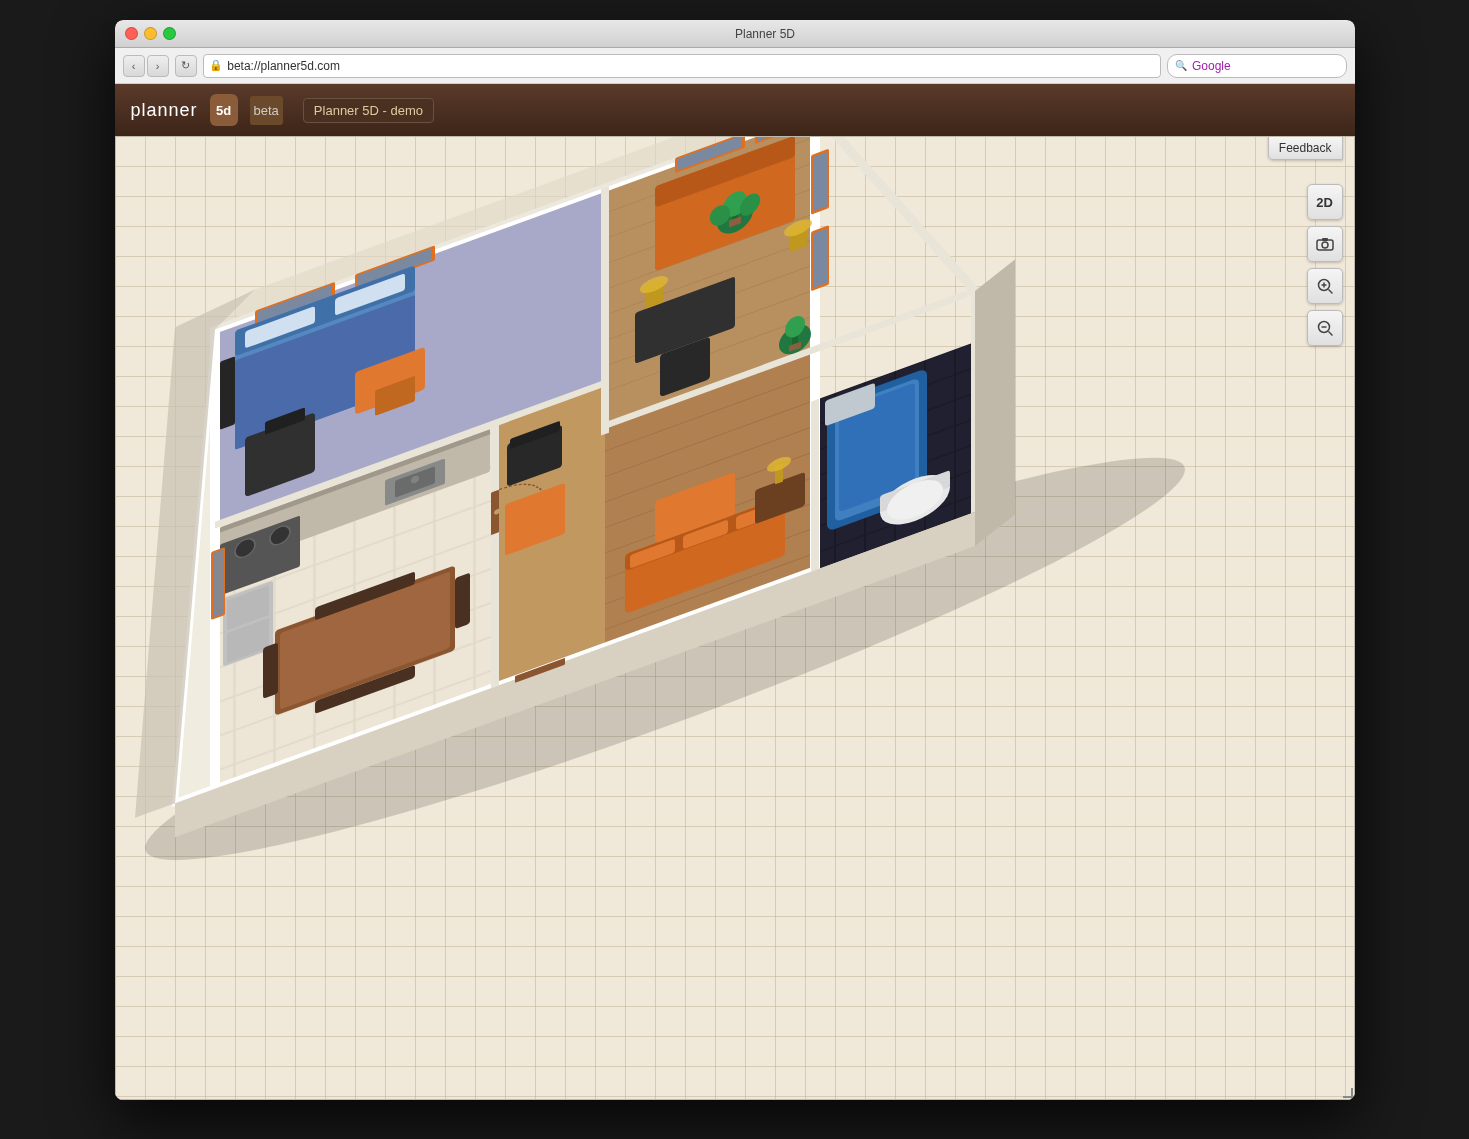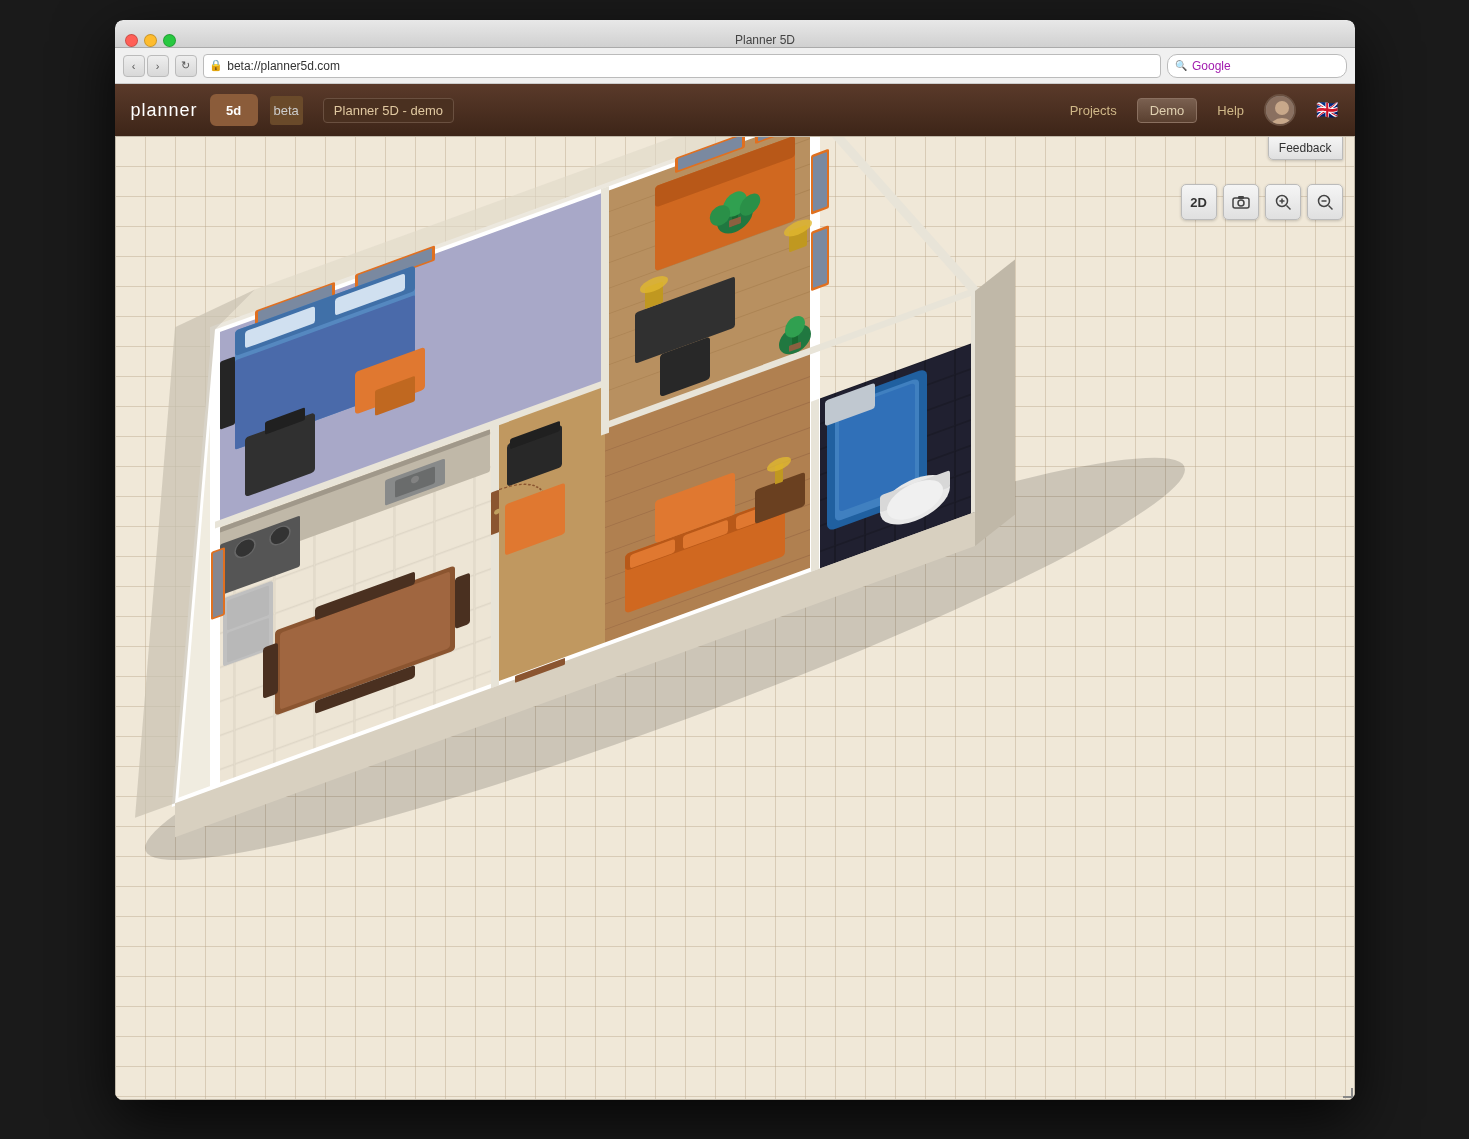--- a/index.html
+++ b/index.html
@@ -20,21 +20,21 @@
       box-shadow: 0 20px 60px rgba(0,0,0,0.8);
       overflow: hidden;
       display: flex;
       flex-direction: column;
     }
 
     .title-bar {
       background: linear-gradient(180deg, #e8e8e8 0%, #d0d0d0 100%);
       height: 28px;
       display: flex;
-      align-items: flex-end;
+      align-items: center;
       padding: 0 10px;
       border-radius: 8px 8px 0 0;
       border-bottom: 1px solid #aaa;
       flex-shrink: 0;
     }
 
     .window-buttons {
       display: flex;
       gap: 6px;
       margin-right: 10px;
@@ -152,21 +152,21 @@
     }
 
     .logo-text {
       color: white;
       font-size: 18px;
       font-weight: 300;
       letter-spacing: 1px;
     }
 
     .logo-5d {
-      width: 48px;
+      width: 28px;
       height: 32px;
       background: #8b5c3a;
       border-radius: 6px;
       display: flex;
       align-items: center;
       justify-content: center;
       color: white;
       font-size: 13px;
       font-weight: bold;
     }
@@ -243,21 +243,21 @@
         linear-gradient(90deg, rgba(180,160,130,0.4) 1px, transparent 1px);
       background-size: 30px 30px;
     }
 
     
     .right-toolbar {
       position: absolute;
       right: 12px;
       top: 12px;
       display: flex;
-      flex-direction: row;
+      flex-direction: column;
       gap: 6px;
     }
 
     .toolbar-btn {
       width: 36px;
       height: 36px;
       background: linear-gradient(180deg, #f5f5f5 0%, #e0e0e0 100%);
       border: 1px solid #bbb;
       border-radius: 5px;
       display: flex;
@@ -351,33 +351,20 @@
   </div>
 
   <div class="app-header">
     <div class="logo-area">
       <span class="logo-text">planner</span>
       <div class="logo-5d">5d</div>
       <span class="beta-badge">beta</span>
     </div>
     <div class="project-name-bar">Planner 5D - demo</div>
     <div class="header-spacer"></div>
-    <div class="header-nav">
-      <span class="nav-link">Projects</span>
-      <div class="nav-demo-btn">Demo</div>
-      <span class="nav-link">Help</span>
-      <div class="user-avatar">
-        <svg width="32" height="32" viewBox="0 0 32 32">
-          <rect width="32" height="32" fill="#8a7060"></rect>
-          <circle cx="16" cy="12" r="7" fill="#c8a88a"></circle>
-          <ellipse cx="16" cy="32" rx="12" ry="10" fill="#c8a88a"></ellipse>
-        </svg>
-      </div>
-      <span class="flag-icon">🇬🇧</span>
-    </div>
   </div>
 
   <div class="viewport-area">
     <div class="grid-bg"></div>
 
     <div class="feedback-btn">Feedback</div>
 
     <div class="right-toolbar" style="top:48px;">
       <div class="toolbar-btn">2D</div>
       <div class="toolbar-btn">

